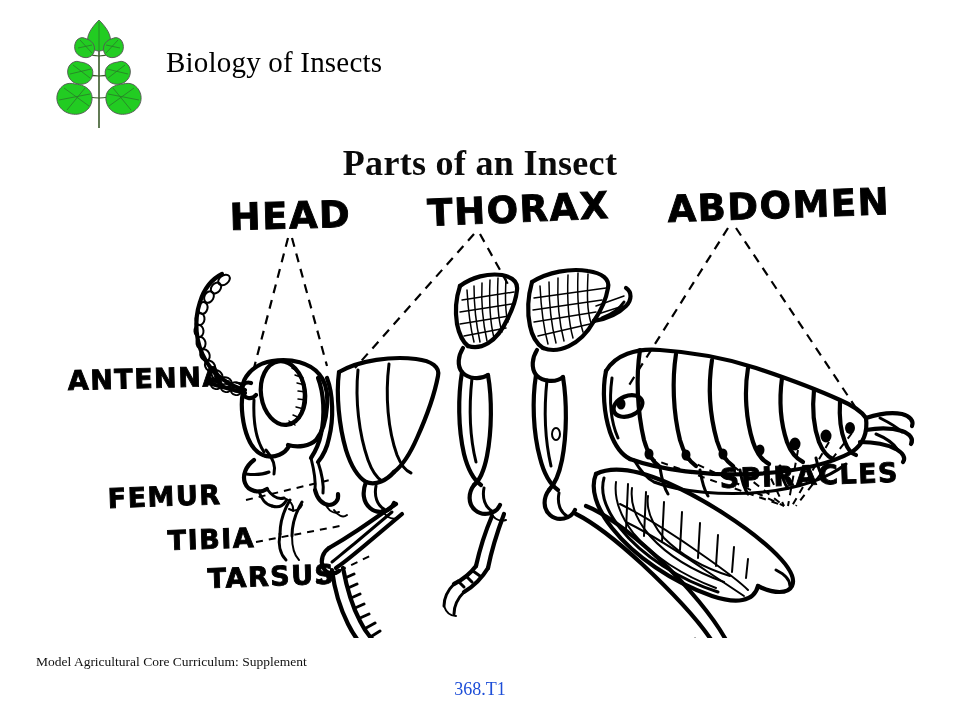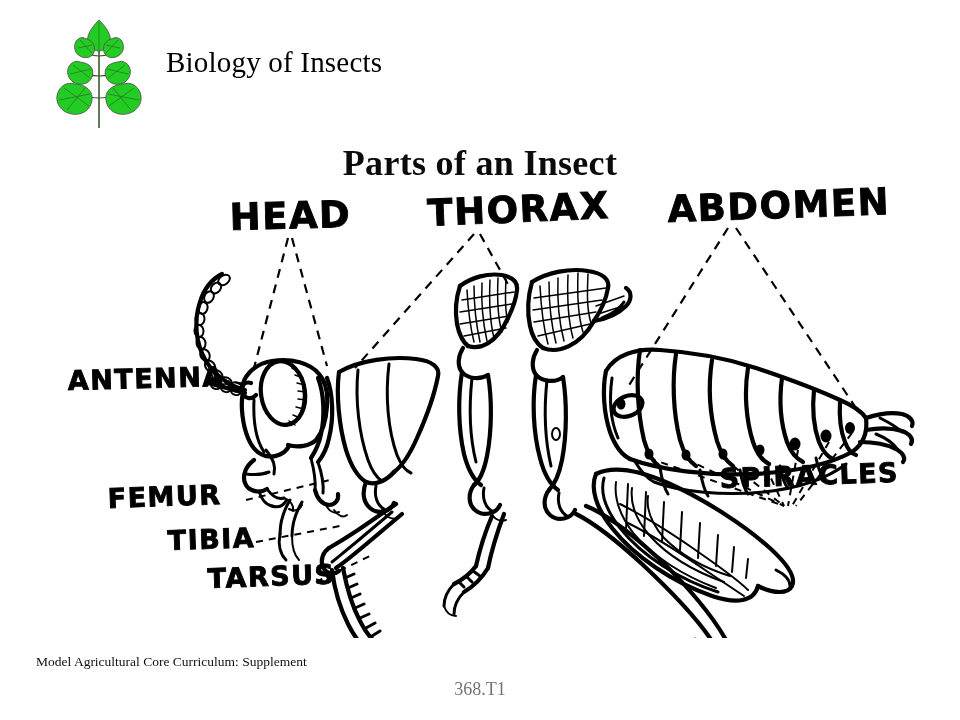--- a/index.html
+++ b/index.html
@@ -114,21 +114,21 @@
     text-align: center;
   }
   #page-number {
     position: absolute;
     left: 0;
     top: 679px;
     width: 960px;
     text-align: center;
     font-family: "Liberation Serif", serif;
     font-size: 18px;
-    color: #737373;
+    color: #1d4ed8;
   }
 </style>
 </head>
 <body>
 
 <div id="slide">
 
   <div id="logo">
     <svg viewBox="0 0 110 118" width="110" height="118" aria-hidden="true">
       <g stroke="#555555" stroke-width="0.9" fill="#22CC22">

